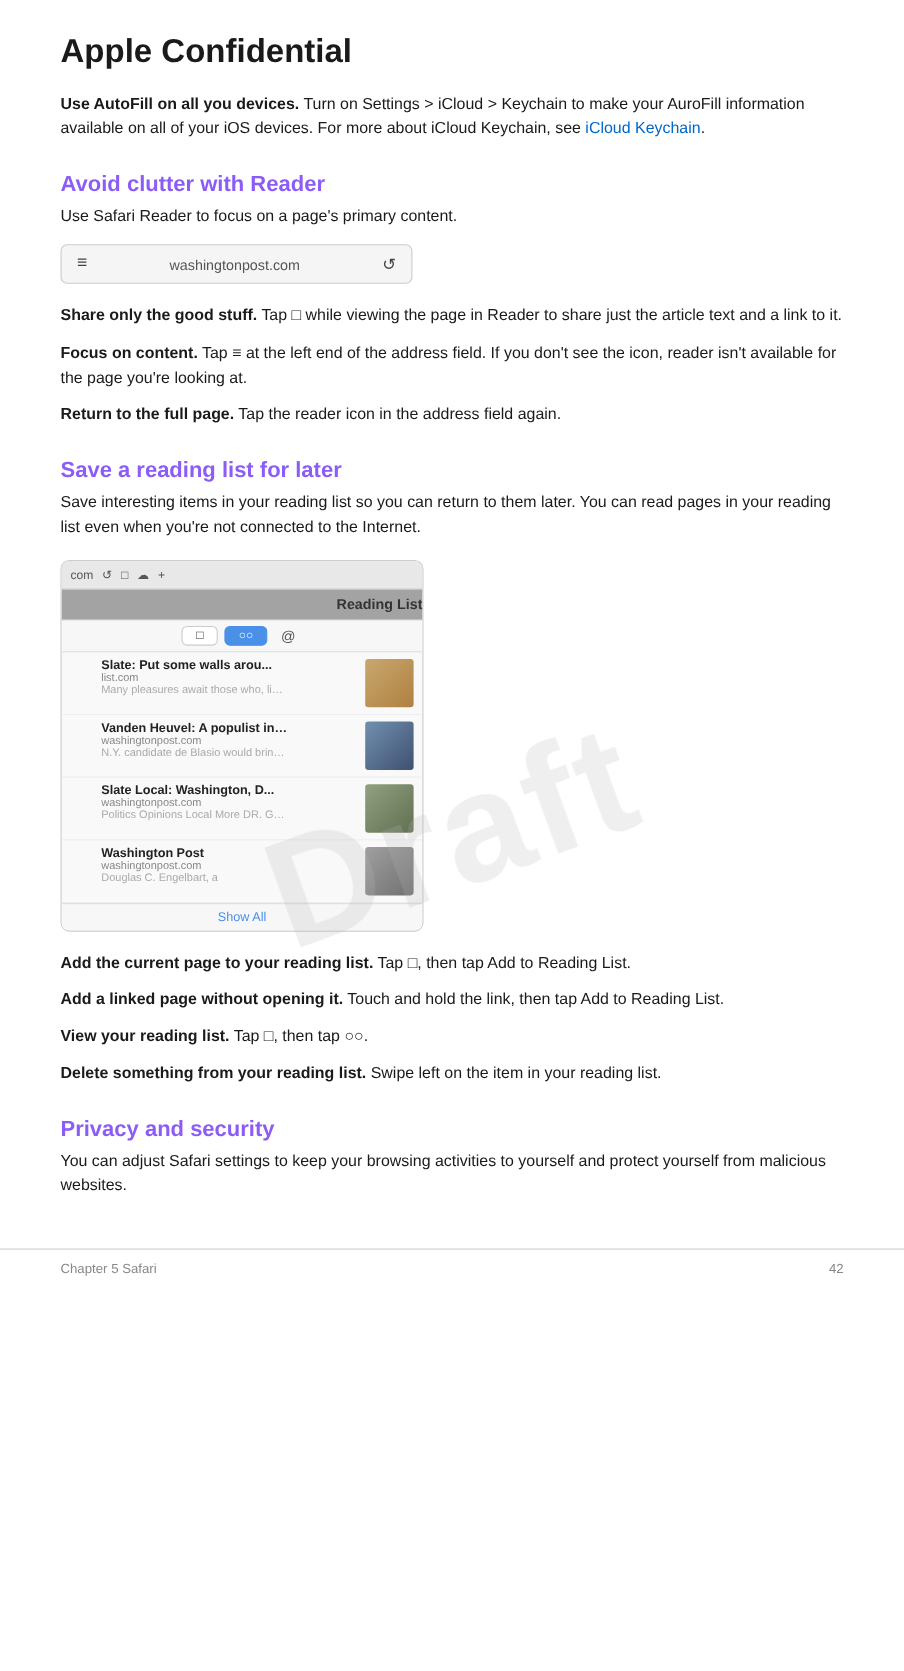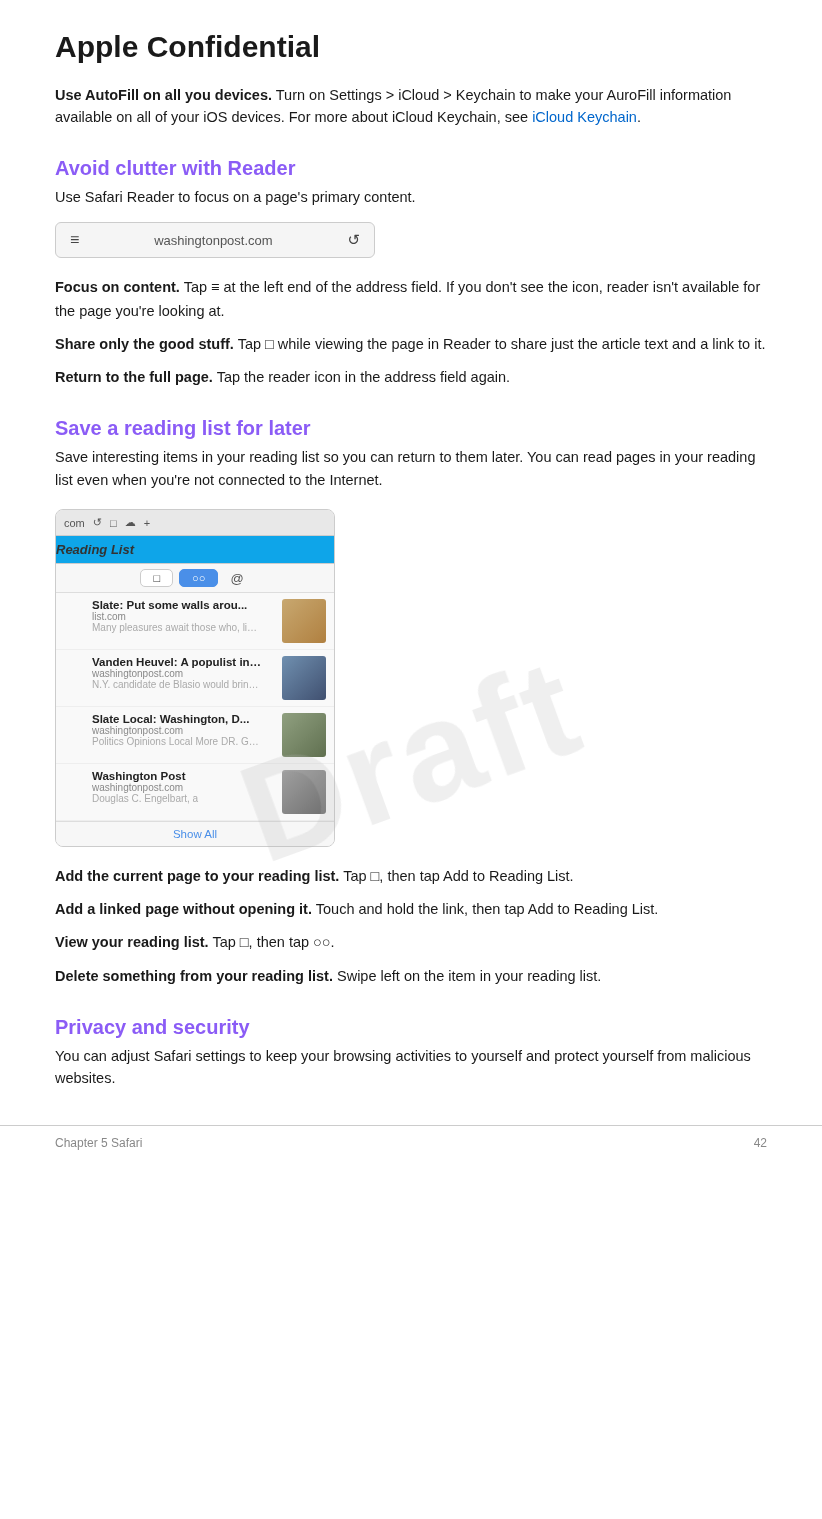--- a/index.html
+++ b/index.html
@@ -109,21 +109,21 @@
       line-height: 1.6;
       color: #1a1a1a;
       margin-bottom: 10px;
     }
 
     .body-paragraph strong {
       font-weight: bold;
     }
 
     .reading-list-image {
-      width: 280px;
+      width: 330px;
       border: 1px solid #ccc;
       border-radius: 8px;
       overflow: hidden;
       margin: 18px 0 18px 0;
       background: #f9f9f9;
     }
 
     .rl-toolbar {
       background: #e8e8e8;
       border-bottom: 1px solid #ccc;
@@ -133,28 +133,27 @@
       gap: 8px;
       font-size: 11px;
       color: #555;
     }
 
     .rl-toolbar span {
       font-size: 11px;
     }
 
     .rl-header {
-      background: #0ea5e9;
+      background: #a3a3a3;
       border-bottom: 1px solid #ccc;
-      text-align: left;
+      text-align: right;
       padding: 6px 0;
       font-size: 13px;
       font-weight: bold;
       color: #333;
-      font-style: italic;
     }
 
     .rl-tabs {
       display: flex;
       align-items: center;
       justify-content: center;
       gap: 6px;
       padding: 5px 8px;
       border-bottom: 1px solid #ddd;
       background: #f7f7f7;
@@ -241,21 +240,21 @@
       text-align: center;
       padding: 6px 0;
       font-size: 11.5px;
       color: #4a8fe8;
       border-top: 1px solid #ddd;
       background: #f7f7f7;
     }
 
     .footer {
       position: absolute;
-      bottom: 14px;
+      bottom: 4px;
       left: 0;
       right: 0;
       display: flex;
       justify-content: space-between;
       padding: 0 55px;
       font-size: 12px;
       color: #888;
       border-top: 1px solid #ccc;
       padding-top: 10px;
     }
@@ -301,27 +300,27 @@
     <div class="section-subtitle">Use Safari Reader to focus on a page's primary content.</div>
 
 
     <div class="browser-mockup">
       <span class="browser-icon">≡</span>
       <span class="browser-address">washingtonpost.com</span>
       <span class="browser-refresh">↺</span>
     </div>
 
     <p class="body-paragraph">
+      <strong>Share only the good stuff.</strong>
+      <span> Tap □ while viewing the page in Reader to share just the article text and a link to it.</span>
+    </p>
+
+    <p class="body-paragraph">
       <strong>Focus on content.</strong>
       <span> Tap ≡ at the left end of the address field. If you don't see the icon, reader isn't available for the page you're looking at.</span>
-    </p>
-
-    <p class="body-paragraph">
-      <strong>Share only the good stuff.</strong>
-      <span> Tap □ while viewing the page in Reader to share just the article text and a link to it.</span>
     </p>
 
     <p class="body-paragraph">
       <strong>Return to the full page.</strong>
       <span> Tap the reader icon in the address field again.</span>
     </p>
   </div>
 
   <div>
     <div class="section-heading">Save a reading list for later</div>

